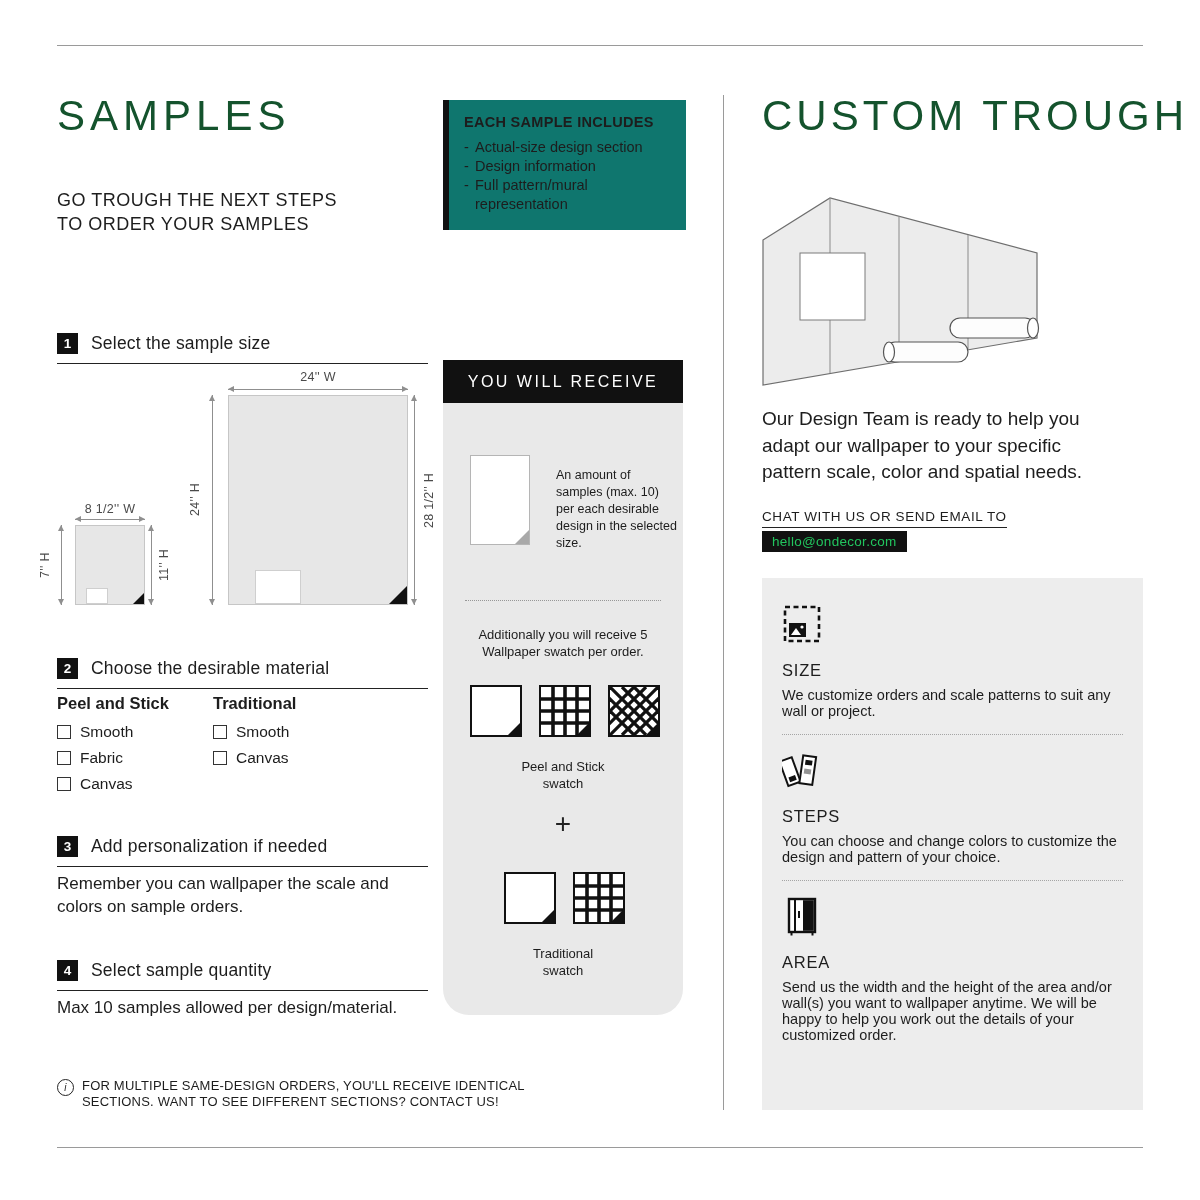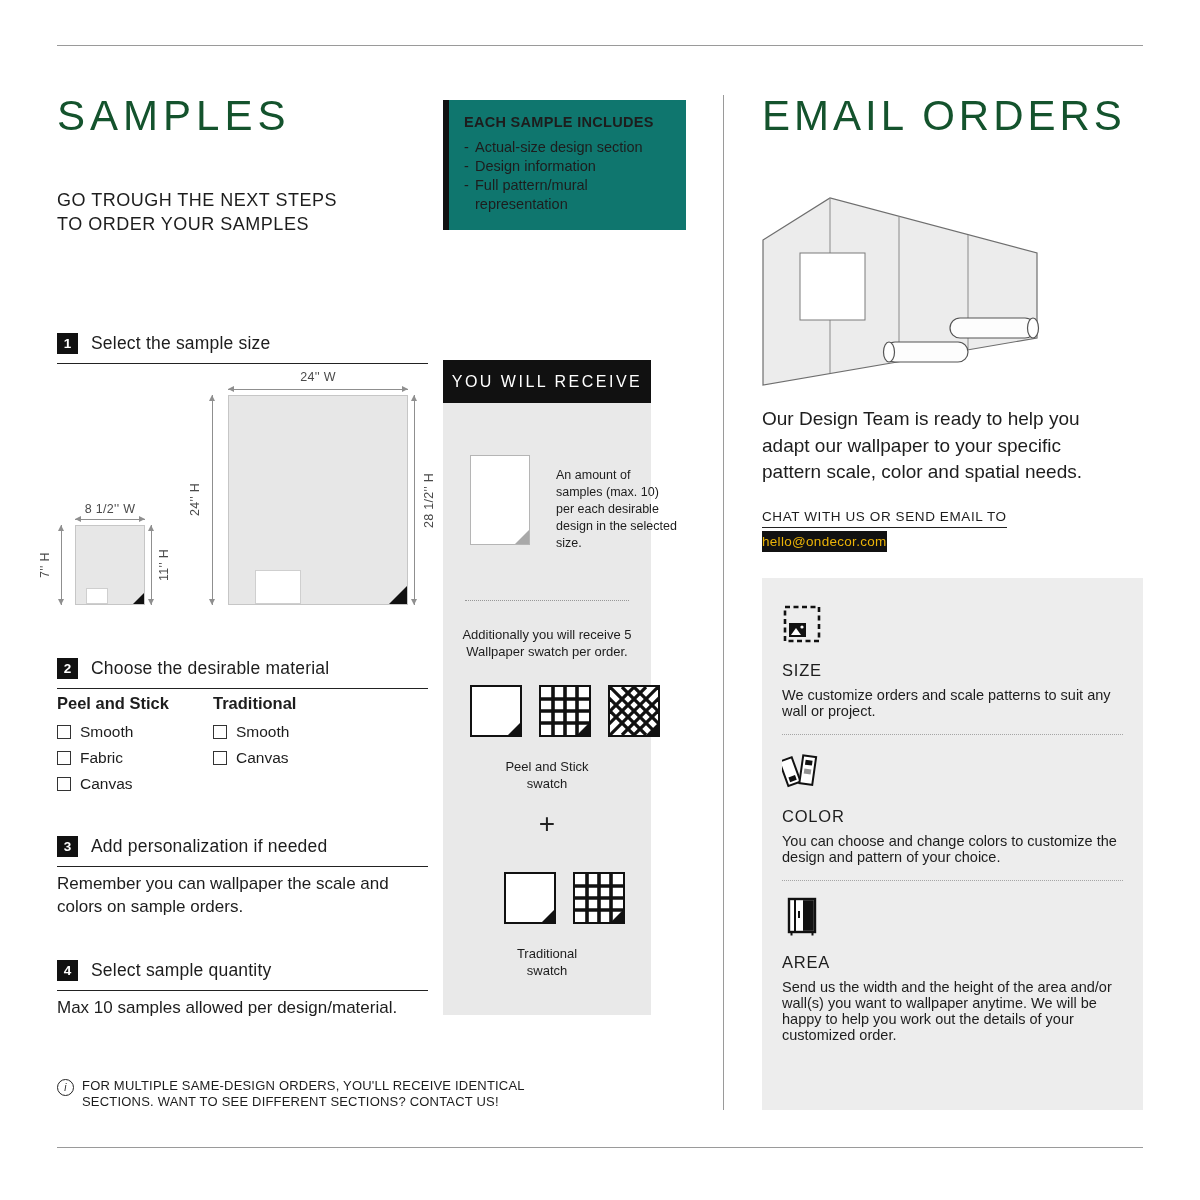--- a/index.html
+++ b/index.html
@@ -53,43 +53,43 @@
             margin-right:9px;flex:0 0 auto;}
 
   .note{position:absolute;left:57px;font-size:17px;line-height:23px;}
   .footnote{position:absolute;left:57px;top:1078px;width:478px;display:flex;gap:8px;
             font-size:13px;line-height:16px;letter-spacing:.2px;}
   .info-icon{width:15px;height:15px;border:1.2px solid #222;border-radius:50%;flex:0 0 auto;
              display:flex;align-items:center;justify-content:center;font-size:10px;font-style:italic;margin-top:1px;}
   .info-icon::before{content:"i";}
 
   
-  .receive-panel{position:absolute;left:443px;top:360px;width:208px;height:655px;background:#e9e9e9;}
+  .receive-panel{position:absolute;left:443px;top:360px;width:240px;height:655px;background:#e9e9e9;border-radius:26px;}
   .receive-header{position:absolute;left:0;top:0;width:100%;height:43px;background:#111;color:#fff;
                   display:flex;align-items:center;justify-content:center;font-size:16px;letter-spacing:2.5px;}
   .paper{position:absolute;left:27px;top:95px;width:60px;height:90px;background:#fff;border:1px solid #b5b5b5;box-sizing:border-box;}
   .paper-fold{position:absolute;right:0;bottom:0;width:0;height:0;
               border-bottom:14px solid #a9a9a9;border-left:14px solid transparent;}
   .receive-text{position:absolute;left:113px;top:107px;width:122px;font-size:12.5px;line-height:17px;}
   .dotted{position:absolute;left:22px;right:22px;border-top:1px dotted #979797;}
   .center-text{position:absolute;left:10px;right:10px;text-align:center;font-size:13px;line-height:17px;}
   .swatch{position:absolute;width:52px;height:52px;background:#fff;border:2px solid #111;box-sizing:border-box;overflow:hidden;}
   .swatch svg{display:block;}
   .swatch-fold{position:absolute;right:0;bottom:0;width:0;height:0;
                border-bottom:12px solid #111;border-left:12px solid transparent;}
   .swatch-label{position:absolute;left:0;right:0;text-align:center;font-size:13px;line-height:17px;white-space:pre-line;}
   .plus{position:absolute;left:0;right:0;text-align:center;font-size:28px;font-weight:300;color:#222;}
 
   
   .house{position:absolute;left:762px;top:192px;}
   .intro{position:absolute;left:762px;top:406px;width:358px;font-size:19px;line-height:26.5px;}
   .chat-label{position:absolute;left:762px;top:509px;font-size:13.5px;letter-spacing:.6px;
               border-bottom:1px solid #222;padding-bottom:3px;}
-  .email-badge{position:absolute;left:762px;top:531px;background:#111;color:#eab308;
-               font-size:13.5px;padding:3px 0;letter-spacing:.3px;}
+  .email-badge{position:absolute;left:762px;top:531px;background:#111;color:#22c55e;
+               font-size:13.5px;padding:3px 10px;letter-spacing:.3px;}
   .features-panel{position:absolute;left:762px;top:578px;width:381px;height:532px;box-sizing:border-box;
                   background:#ededed;padding:26px 20px;}
   .feature-name{font-size:16.5px;letter-spacing:.8px;margin-top:13px;}
   .feature-desc{font-size:14.5px;line-height:16px;margin-top:7px;}
   .feature-divider{border:none;border-top:1.5px dotted #a5a5a5;margin:15px 0;}
 </style>
 </head>
 <body>
 
 <div class="canvas">
@@ -250,21 +250,21 @@
             <line x1="0" y1="24" x2="48" y2="24"></line>
             <line x1="0" y1="36" x2="48" y2="36"></line>
         </g>
       </svg>
       <div class="swatch-fold"></div>
     </div>
     <div class="swatch-label" style="top:585px;">Traditional
 swatch</div>
   </div>
 
-  <div class="big-title" style="left:762px;top:92px;letter-spacing:4px;">EMAIL ORDERS</div>
+  <div class="big-title" style="left:762px;top:92px;letter-spacing:4px;">CUSTOM TROUGH</div>
 
   <svg class="house" width="278" height="212" viewBox="0 0 278 212">
     <polygon points="1,48 68,6 275,61 275,146 1,193" fill="#ececec" stroke="#6e6e6e" stroke-width="1.2"></polygon>
     <line x1="68" y1="6" x2="68" y2="181" stroke="#8a8a8a" stroke-width="1"></line>
     <line x1="137" y1="24" x2="137" y2="170" stroke="#8a8a8a" stroke-width="1"></line>
     <line x1="206" y1="43" x2="206" y2="158" stroke="#8a8a8a" stroke-width="1"></line>
     <rect x="38" y="61" width="65" height="67" fill="#ffffff" stroke="#7a7a7a" stroke-width="1"></rect>
     <rect x="188" y="126" width="85" height="20" rx="10" fill="#fdfdfd" stroke="#555" stroke-width="1.2"></rect>
     <ellipse cx="271" cy="136" rx="5.5" ry="10" fill="#fff" stroke="#555" stroke-width="1.2"></ellipse>
     <rect x="123" y="150" width="83" height="20" rx="10" fill="#fdfdfd" stroke="#555" stroke-width="1.2"></rect>
@@ -292,21 +292,21 @@
       <g transform="rotate(-20 12 34)">
         <rect x="6" y="8" width="13" height="26" fill="#fff" stroke="#111" stroke-width="2"></rect>
         <rect x="9" y="26" width="7" height="5" fill="#111"></rect>
       </g>
       <g transform="rotate(8 24 36)">
         <rect x="17" y="6" width="13" height="28" fill="#fff" stroke="#111" stroke-width="2"></rect>
         <rect x="20" y="10" width="7" height="5" fill="#111"></rect>
         <rect x="20" y="19" width="7" height="5" fill="#111" opacity="0.45"></rect>
       </g>
     </svg>
-    <div class="feature-name">COLOR</div>
+    <div class="feature-name">STEPS</div>
     <div class="feature-desc">You can choose and change colors to customize the design and pattern of your choice.</div>
     <hr class="feature-divider">
 
     <svg class="feature-icon" width="40" height="40" viewBox="0 0 40 40">
       <rect x="7" y="3" width="26" height="33" fill="#fff" stroke="#111" stroke-width="2.4"></rect>
       <rect x="21" y="4.2" width="10.8" height="30.6" fill="#111"></rect>
       <line x1="13" y1="3" x2="13" y2="36" stroke="#111" stroke-width="2"></line>
       <line x1="17" y1="15" x2="17" y2="22" stroke="#111" stroke-width="2"></line>
       <line x1="9.5" y1="36" x2="9.5" y2="39.5" stroke="#111" stroke-width="2"></line>
       <line x1="30.5" y1="36" x2="30.5" y2="39.5" stroke="#111" stroke-width="2"></line>

